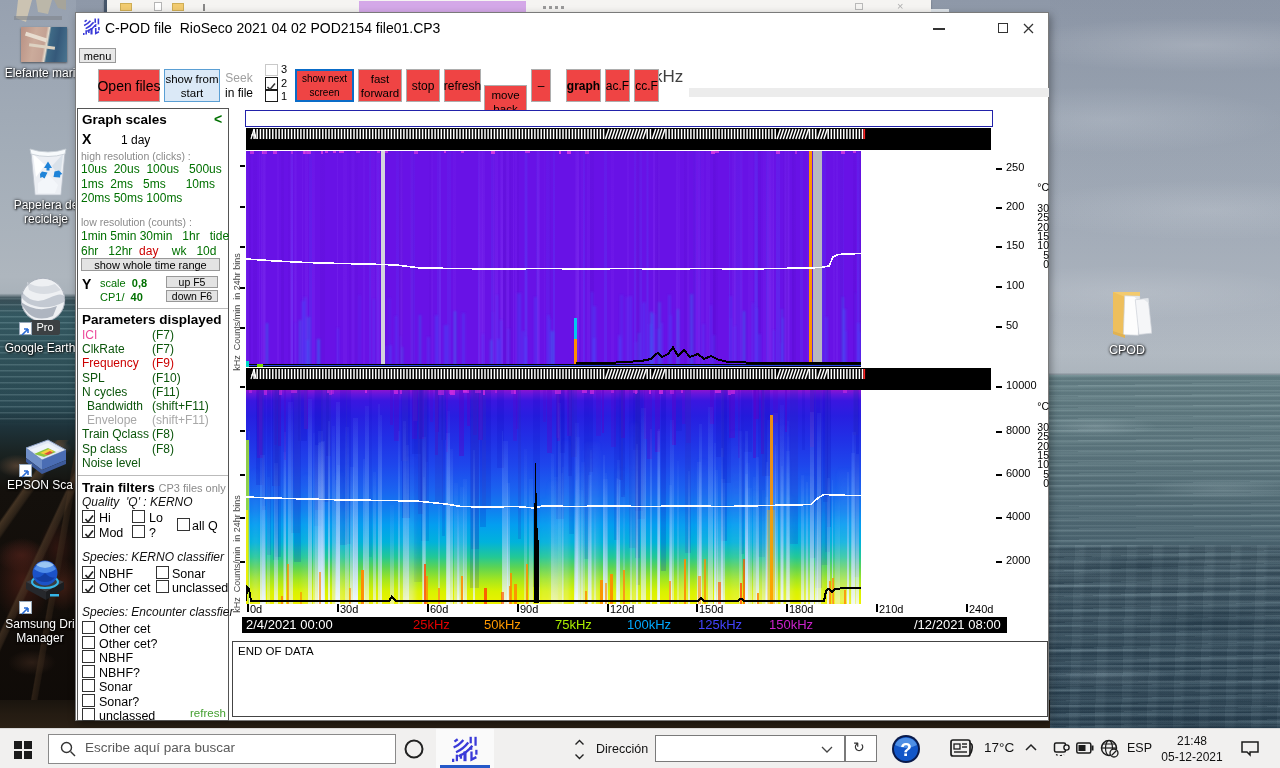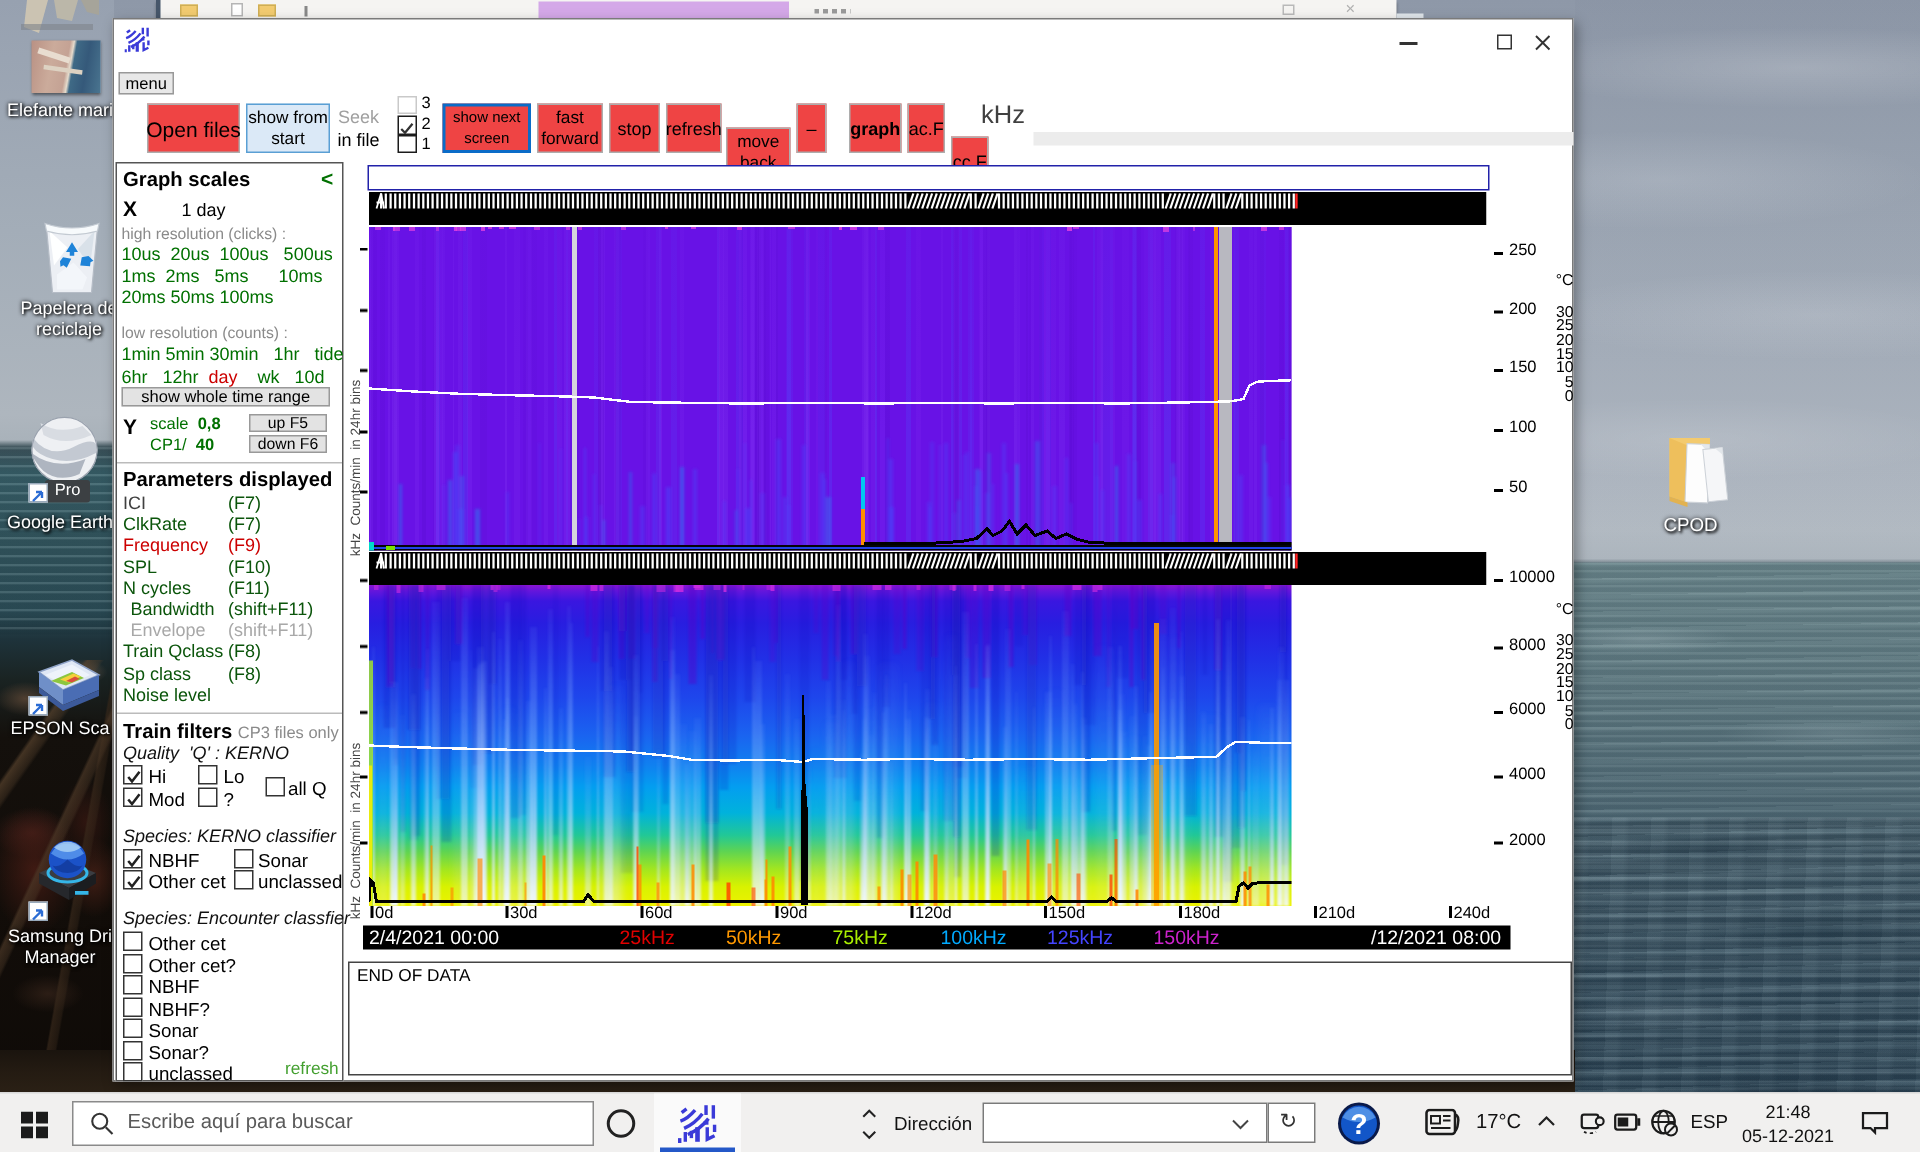--- a/index.html
+++ b/index.html
@@ -120,20 +120,21 @@
         <path d="M14.5,0.5 l0,5.5"></path>
 <path d="M3,11.5 l0,4"></path>
         <path d="M5.5,11 l0,3"></path>
         <path d="M8,9.5 l0,6" stroke-width="2"></path>
 <path d="M12,9.5 l0,5 l3,-1.5"></path>
         <path d="M15,8.5 l0,3"></path>
         <path d="M0.7,14 l0,2"></path>
 </g>
       <rect x="10.5" y="7" width="2" height="1.5" fill="#3a3ad8"></rect>
     </svg>
+<div class="ab" style="left:29px;top:7px;font-size:14px;color:#000">C-POD file&nbsp; RioSeco 2021 04 02 POD2154 file01.CP3</div>
 <div class="ab" style="left:857px;top:15px;width:12px;height:1.5px;background:#333"></div>
 <div class="ab" style="left:922px;top:10px;width:10px;height:10px;border:1.2px solid #333"></div>
 <svg class="ab" style="left:947px;top:10px" width="11" height="11">
       <path d="M1,1 L10,10 M10,1 L1,10" stroke="#333" stroke-width="1.3"></path>
     </svg>
 <div class="ab" style="left:3px;top:35px;width:37px;height:15px;background:#e8e8e8;border:1px solid #999;font-size:11px;text-align:center;line-height:14px">menu</div>
 <div class="ab" style="left:578px;top:54px;font-size:17px;color:#404040">kHz</div>
 <div class="ab" style="left:613px;top:75px;width:360px;height:9px;background:#ececec"></div>
 </div>
 <div class="btn" style="left:98px;top:69px;width:62px;height:33px;font-size:14px;">Open files</div>
@@ -148,42 +149,42 @@
 <div class="ab" style="left:265px;top:90px;width:13px;height:12px;background:#fff;border:1.5px solid #1b1b1b"></div>
 <div class="ab" style="left:281px;top:90px;font-size:11px">1</div>
 <div class="btn" style="left:295px;top:69px;width:59px;height:33px;font-size:10px;border:2px solid #0a6cc8">show next<br>screen</div>
 <div class="btn" style="left:358px;top:69px;width:44px;height:33px;font-size:11.5px;">fast<br>forward</div>
 <div class="btn" style="left:406px;top:69px;width:34px;height:33px;font-size:12px;">stop</div>
 <div class="btn" style="left:444px;top:69px;width:37px;height:33px;font-size:12px;">refresh</div>
 <div class="btn" style="left:484px;top:69px;width:43px;height:33px;font-size:11.5px;margin-top:16px;">move<br>back</div>
 <div class="btn" style="left:531px;top:69px;width:20px;height:33px;font-size:12px;">–</div>
 <div class="btn" style="left:566px;top:69px;width:35px;height:33px;font-size:12px;font-weight:bold;">graph</div>
 <div class="btn" style="left:605px;top:69px;width:25px;height:33px;font-size:12px;">ac.F</div>
-<div class="btn" style="left:634px;top:69px;width:25px;height:33px;font-size:12px;margin-top:22px;">cc.F</div>
+<div class="btn" style="left:634px;top:69px;width:25px;height:33px;font-size:12px;">cc.F</div>
 <div class="ab" style="left:77px;top:108px;width:152px;height:613px;background:#fff;border:1px solid #555">
 <div class="ab" style="left:4px;top:3px;font-size:13.5px;font-weight:bold">Graph scales</div>
 <div class="ab" style="left:136px;top:2px;font-size:14px;font-weight:bold;color:#007000">&lt;</div>
 <div class="ab" style="left:4px;top:22px;font-size:14px;font-weight:bold">X</div>
 <div class="ab" style="left:43px;top:24px;font-size:12px">1 day</div>
 <div class="ab" style="left:3px;top:41px;font-size:10.5px;color:#8a8a8a">high resolution (clicks) :</div>
 <div class="ab" style="left:3px;top:53px;color:#007000;font-size:12px">10us&nbsp; 20us&nbsp; 100us&nbsp;&nbsp; 500us</div>
 <div class="ab" style="left:3px;top:68px;color:#007000;font-size:12px">1ms&nbsp; 2ms&nbsp;&nbsp; 5ms&nbsp;&nbsp;&nbsp;&nbsp;&nbsp; 10ms</div>
 <div class="ab" style="left:3px;top:82px;color:#007000;font-size:12px">20ms 50ms 100ms</div>
 <div class="ab" style="left:3px;top:107px;font-size:10.5px;color:#8a8a8a">low resolution (counts) :</div>
 <div class="ab" style="left:3px;top:120px;color:#007000;font-size:12px">1min 5min 30min&nbsp;&nbsp; 1hr&nbsp;&nbsp; tide</div>
 <div class="ab" style="left:3px;top:135px;color:#007000;font-size:12px">6hr&nbsp;&nbsp; 12hr&nbsp; <span style="color:#cc0000">day</span>&nbsp;&nbsp;&nbsp; wk&nbsp;&nbsp; 10d</div>
 <div class="ab" style="left:3px;top:149px;width:139px;height:13px;background:#e3e3e3;border:1px solid #999;font-size:11px;text-align:center;line-height:12px">show whole time range</div>
 <div class="ab" style="left:4px;top:167px;font-size:14px;font-weight:bold">Y</div>
 <div class="ab" style="left:22px;top:168px;font-size:11px;color:#007000">scale&nbsp; <b>0,8</b></div>
 <div class="ab" style="left:22px;top:182px;font-size:11px;color:#007000">CP1/&nbsp; <b>40</b></div>
 <div class="ab" style="left:88px;top:167px;width:52px;height:12px;background:#e3e3e3;border:1px solid #999;font-size:10.5px;text-align:center;line-height:11px">up F5</div>
 <div class="ab" style="left:88px;top:181px;width:52px;height:12px;background:#e3e3e3;border:1px solid #999;font-size:10.5px;text-align:center;line-height:11px">down F6</div>
 <div class="ab" style="left:0;top:199px;width:150px;height:1px;background:#bbb"></div>
 <div class="ab" style="left:4px;top:203px;font-size:13.5px;font-weight:bold">Parameters displayed</div>
-<div class="ab" style="left:4px;top:219px;font-size:12px;color:#404040">ICI</div>
+<div class="ab" style="left:4px;top:219px;font-size:12px;color:#ec4899">ICI</div>
 <div class="ab" style="left:74px;top:219px;font-size:12px;color:#0b550b">(F7)</div>
 <div class="ab" style="left:4px;top:233.2px;font-size:12px;color:#0b550b">ClkRate</div>
 <div class="ab" style="left:74px;top:233.2px;font-size:12px;color:#0b550b">(F7)</div>
 <div class="ab" style="left:4px;top:247.39999999999998px;font-size:12px;color:#cc0000">Frequency</div>
 <div class="ab" style="left:74px;top:247.39999999999998px;font-size:12px;color:#cc0000">(F9)</div>
 <div class="ab" style="left:4px;top:261.59999999999997px;font-size:12px;color:#0b550b">SPL</div>
 <div class="ab" style="left:74px;top:261.59999999999997px;font-size:12px;color:#0b550b">(F10)</div>
 <div class="ab" style="left:4px;top:275.79999999999995px;font-size:12px;color:#0b550b">N cycles</div>
 <div class="ab" style="left:74px;top:275.79999999999995px;font-size:12px;color:#0b550b">(F11)</div>
 <div class="ab" style="left:9px;top:289.99999999999994px;font-size:12px;color:#0b550b">Bandwidth</div>

